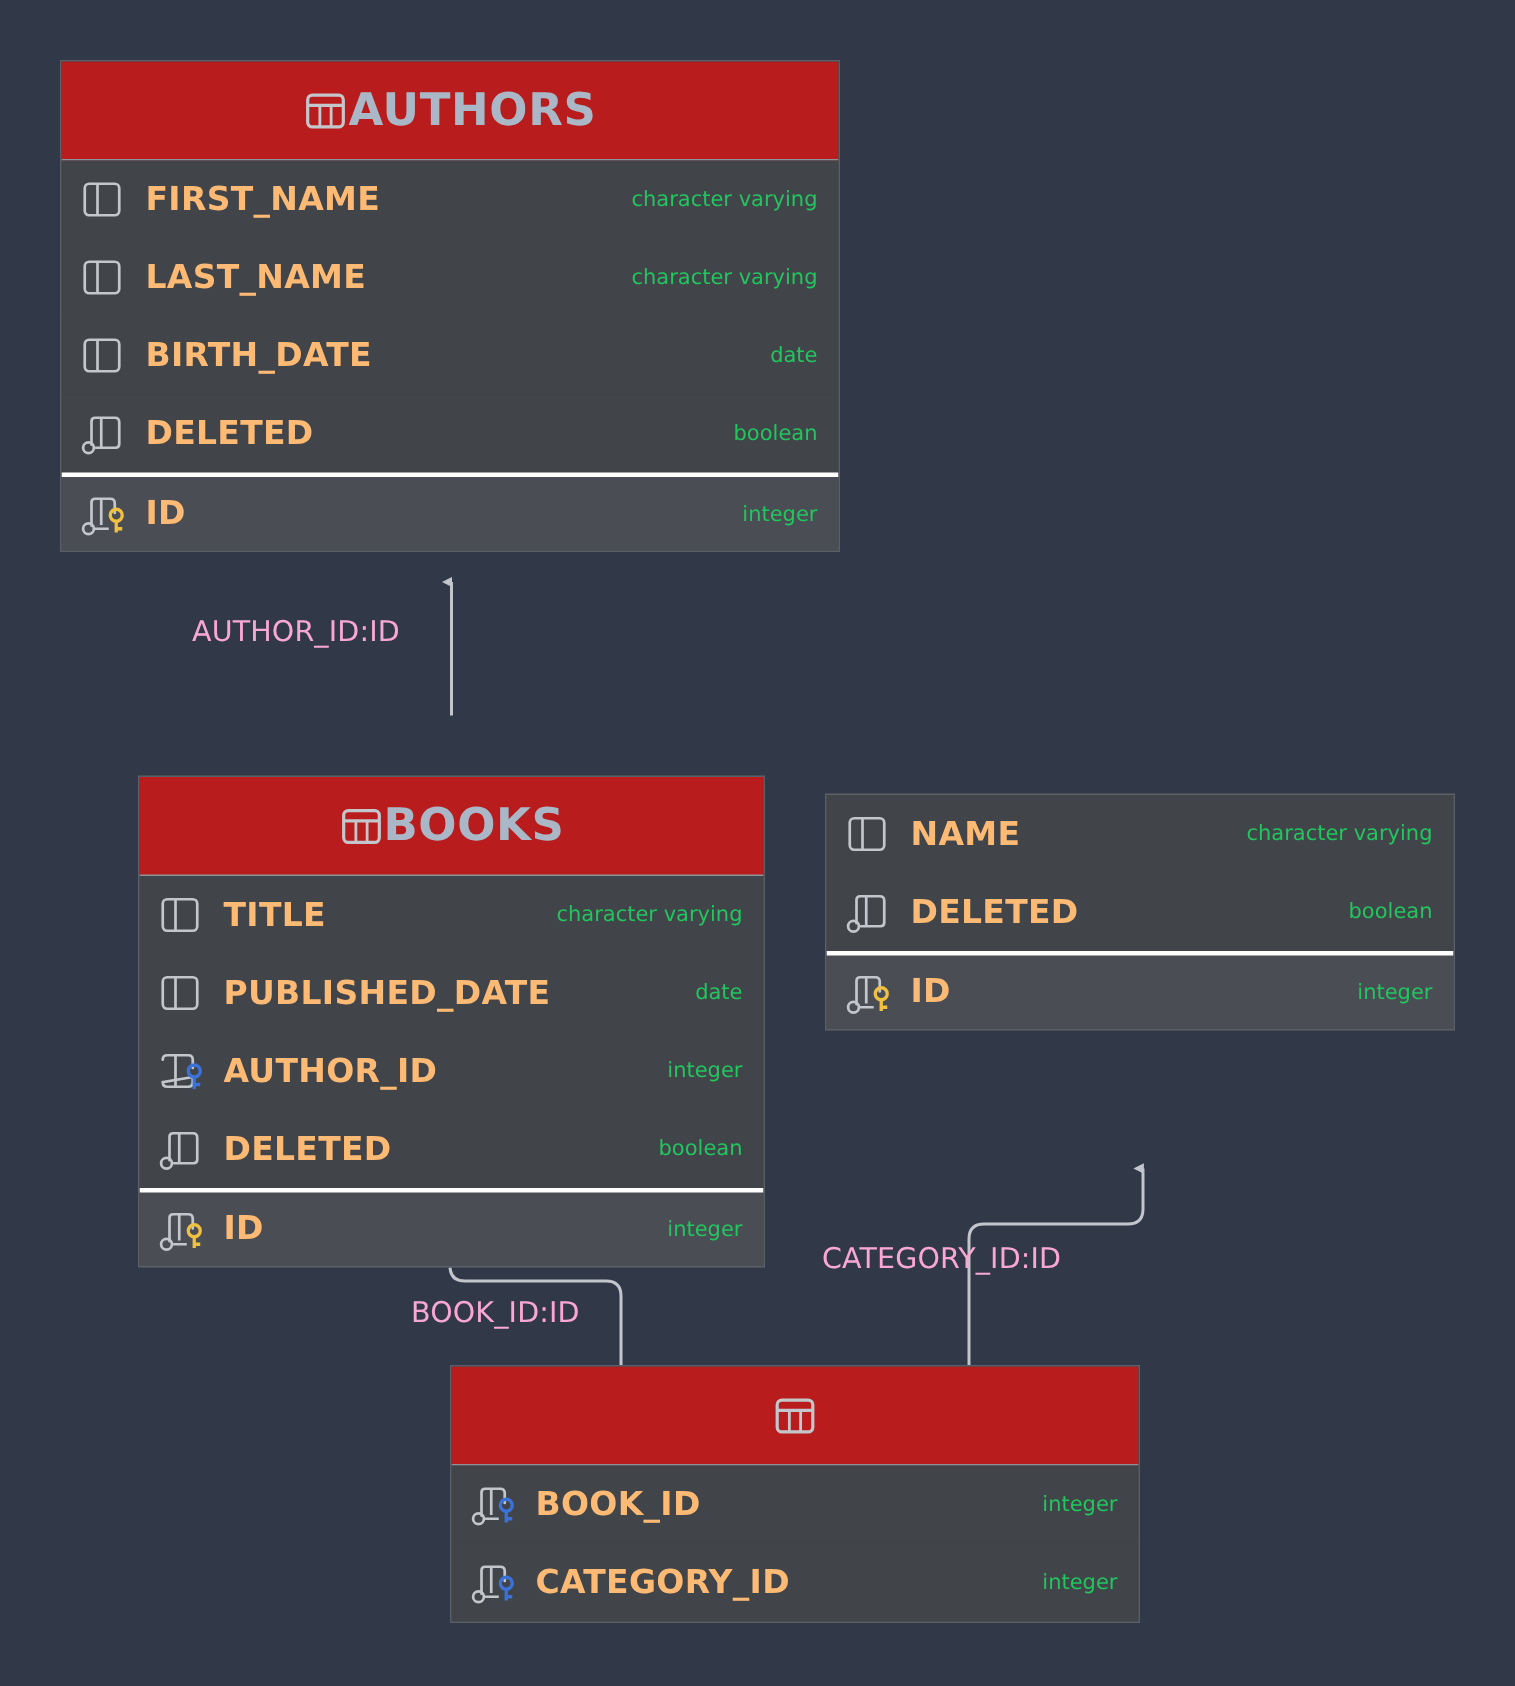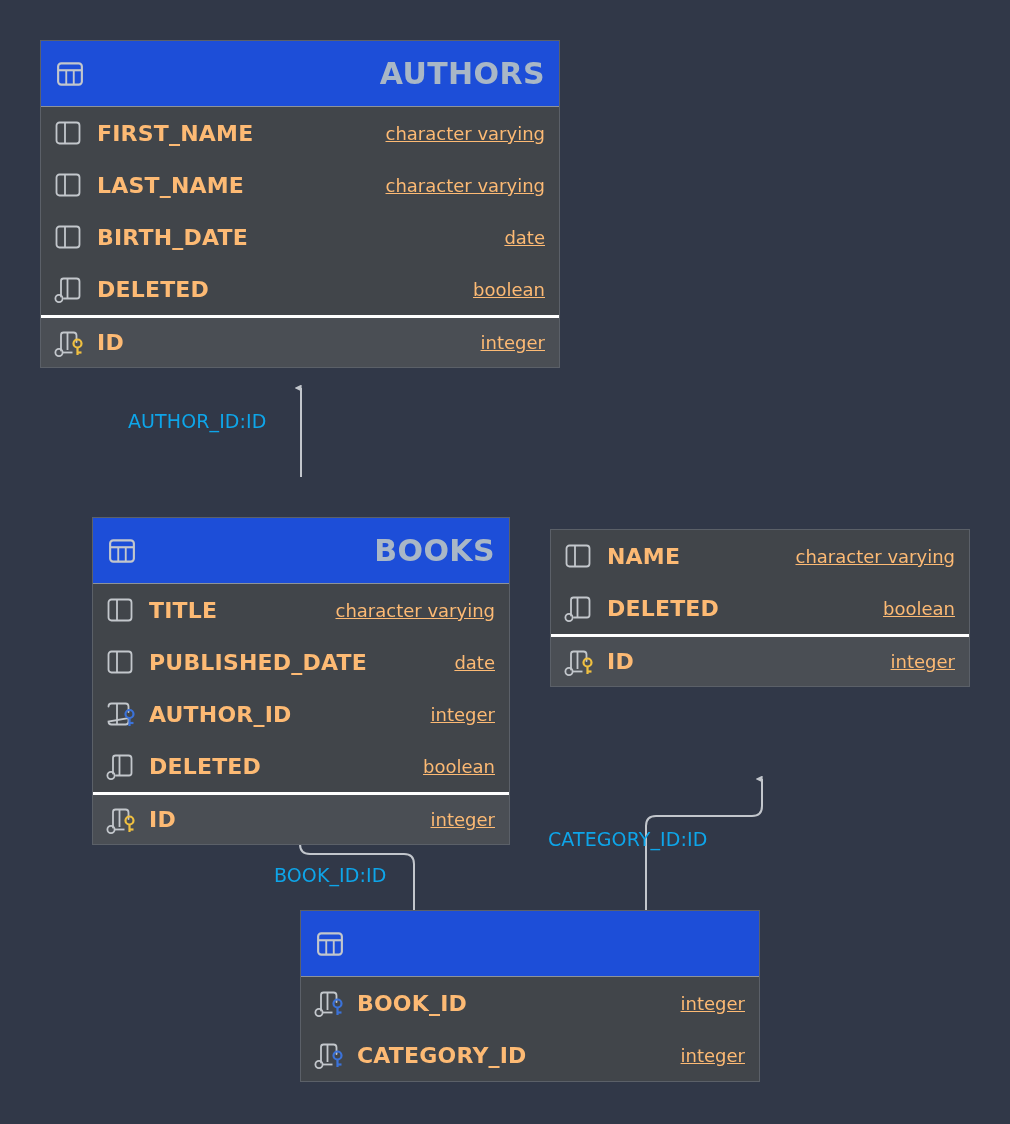--- a/index.html
+++ b/index.html
@@ -24,44 +24,44 @@
   
   #edges {
     position: absolute;
     left: 0; top: 0;
     width: 1010px; height: 1124px;
     pointer-events: none;
   }
 
   .edge-label {
     position: absolute;
-    color: #0ea5e9;
+    color: #f9a8d4;
     font-size: 19px;
     font-family: "DejaVu Sans", sans-serif;
     white-space: nowrap;
     letter-spacing: 0.1px;
   }
 
   
   .table-card {
     position: absolute;
     box-sizing: border-box;
     border: 1px solid #5b6068;
     background: #3c4043;
     overflow: hidden;
   }
 
   .table-header {
     box-sizing: border-box;
     height: 66px;
-    background: #1d4ed8;
+    background: #b91c1c;
     border-bottom: 1px solid #8d9399;
     display: flex;
     align-items: center;
-    justify-content: space-between;
+    justify-content: center;
     padding: 0 14px;
   }
 
   .table-title {
     color: #a9b7c6;
     font-size: 30px;
     font-weight: bold;
     letter-spacing: 0.4px;
     line-height: 1;
   }
@@ -83,25 +83,24 @@
   .col-name {
     color: #fdba74;
     font-size: 22px;
     font-weight: bold;
     letter-spacing: 0.2px;
     white-space: nowrap;
   }
 
   .col-type {
     margin-left: auto;
-    color: #fdba74;
-    font-size: 18px;
+    color: #22c55e;
+    font-size: 14px;
     white-space: nowrap;
     padding-left: 14px;
-    text-decoration: underline;
   }
 
   .icon {
     flex: 0 0 auto;
     display: block;
   }
   .icon-col   { width: 34px; height: 30px; }
   .icon-table { width: 30px; height: 30px; }
 </style>
 </head>

